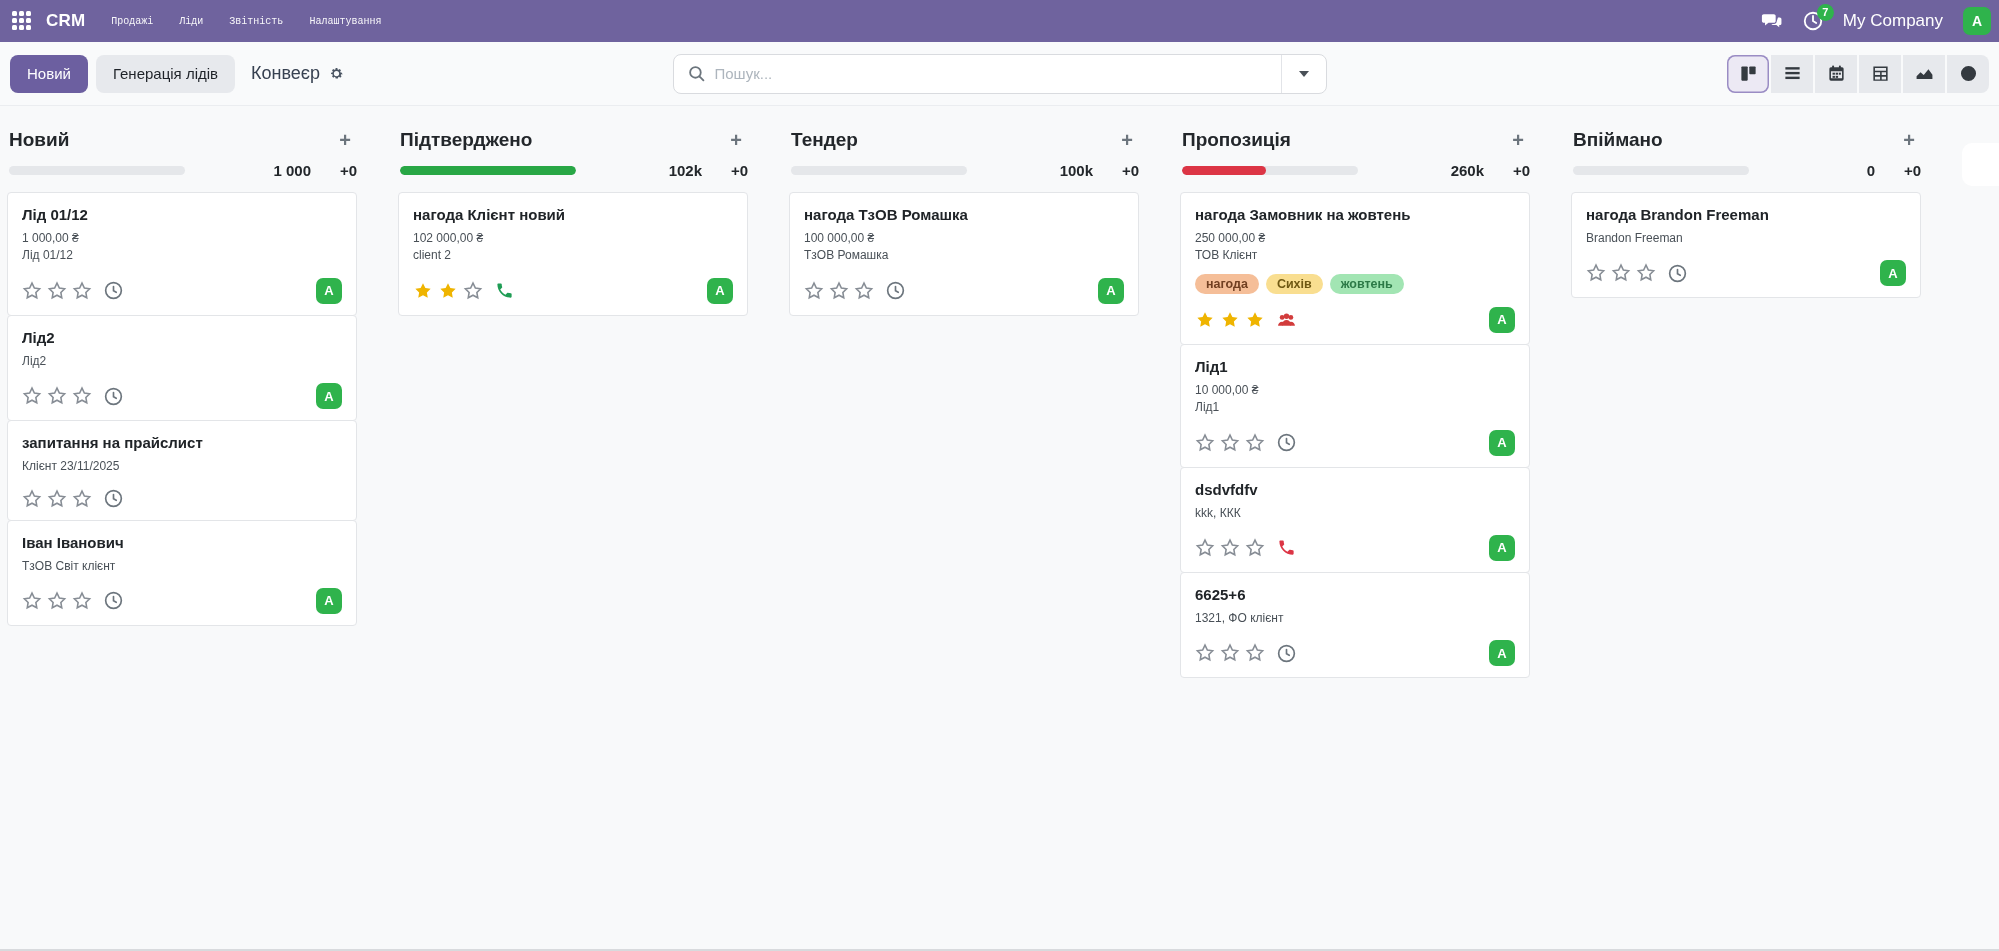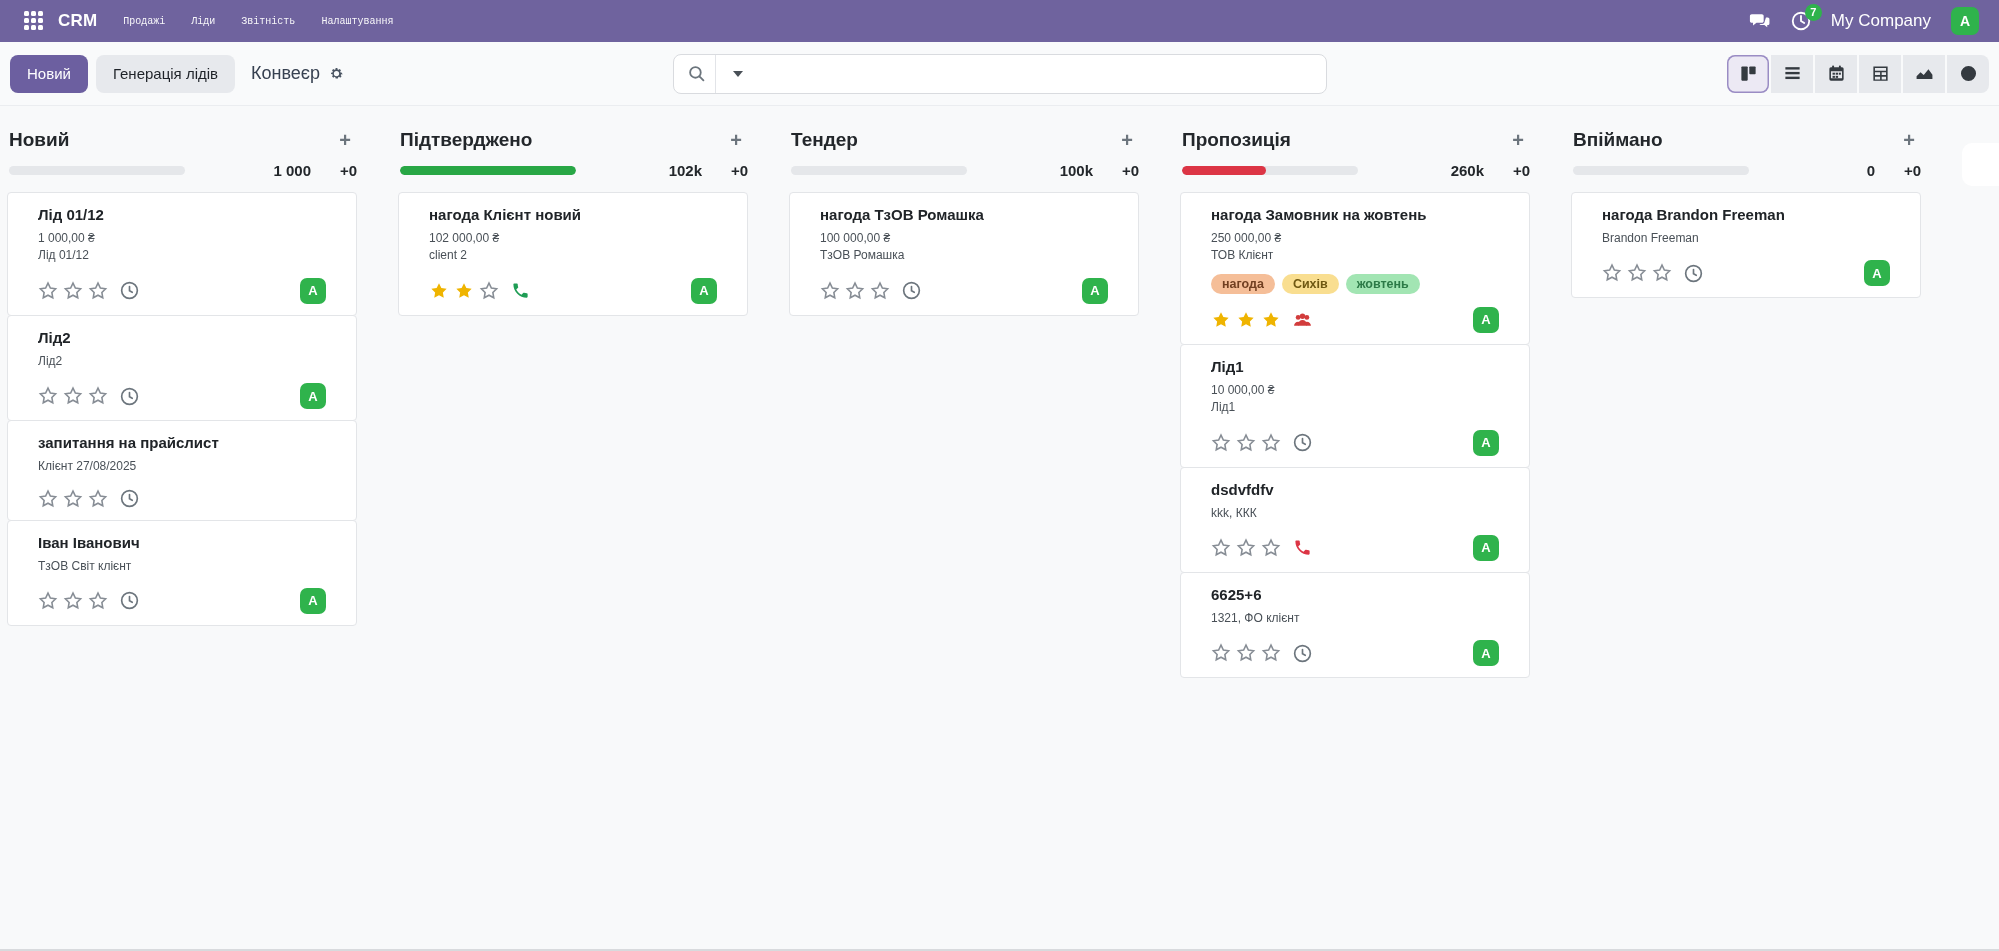--- a/index.html
+++ b/index.html
@@ -1,20 +1,20 @@
 <!DOCTYPE html>
 <html><head>
 <meta charset="utf-8">
 <style>
   * { margin:0; padding:0; box-sizing:border-box; }
   html,body { width:1999px; height:951px; overflow:hidden; }
   body { font-family:"Liberation Sans", sans-serif; background:#f8f9fa; position:relative; color:#212529; }
 
   
-  .navbar { position:absolute; top:0; left:0; right:0; height:42px; background:#6F639E; display:flex; align-items:center; padding:0 20px; color:#fff; }
+  .navbar { position:absolute; top:0; left:0; right:0; height:42px; background:#6F639E; display:flex; align-items:center; padding:0 8px; color:#fff; }
   .apps-grid { width:20px; height:20px; display:grid; grid-template-columns:repeat(3,5px); grid-template-rows:repeat(3,5px); gap:2px; margin:0 14px 0 4px; cursor:pointer; }
   .apps-grid i { background:#fff; border-radius:1.5px; }
   .nav-app { font-size:17px; font-weight:700; margin-right:26px; letter-spacing:.2px; cursor:pointer; }
   .nav-item { font-size:10px; margin-right:26px; opacity:.95; cursor:pointer;font-family:Liberation Mono, monospace; }
   .nav-right { margin-left:auto; display:flex; align-items:center; gap:18px; }
   .tray-icon { width:23px; height:23px; position:relative; cursor:pointer; display:flex; align-items:center; justify-content:center; }
   .tray-icon svg { width:22px; height:22px; }
   .badge { position:absolute; top:-6px; right:-9px; min-width:17px; height:17px; border-radius:9px; background:#2FB34C; color:#fff; font-size:11px; font-weight:700; display:flex; align-items:center; justify-content:center; padding:0 4px; }
   .company { font-size:17px; margin-left:0; cursor:pointer; }
   .nav-avatar { width:28px; height:28px; border-radius:7px; background:#2FB34C; color:#fff; font-size:14px; font-weight:700; display:flex; align-items:center; justify-content:center; margin-left:2px; cursor:pointer; }
@@ -47,21 +47,21 @@
   .column { width:350px; flex:none; }
   .col-head { display:flex; align-items:center; justify-content:space-between; padding:0 3px 0 2px; }
   .col-title { font-size:19px; font-weight:600; color:#23272b; }
   .col-plus { font-size:20px; font-weight:600; color:#6c757d; cursor:pointer; line-height:1; padding:0 3px; }
   .col-stats { display:flex; align-items:center; margin:11px 0 14px; padding-left:2px; }
   .pbar { width:176px; height:9px; border-radius:5px; background:#e5e7ea; overflow:hidden; cursor:pointer; }
   .pbar i { display:block; height:100%; border-radius:5px; }
   .col-total { flex:1; text-align:right; font-size:15px; font-weight:700; color:#23272b; }
   .col-delta { width:46px; text-align:right; font-size:15px; font-weight:700; color:#23272b; }
 
-  .card { width:350px; background:#fff; border:1px solid #e3e5e8; border-radius:4px; padding:13px 30px 11px; margin-top:-1px; cursor:pointer; }
+  .card { width:350px; background:#fff; border:1px solid #e3e5e8; border-radius:4px; padding:13px 14px 11px; margin-top:-1px; cursor:pointer; }
   .card:first-of-type { margin-top:0; }
   .card-title { font-size:15px; font-weight:700; color:#202428; margin-bottom:7px; }
   .card-line { font-size:12px; color:#495057; line-height:1.45; }
   .tag-row { display:flex; gap:7px; margin:9px 0 2px; }
   .tag { border-radius:11px; padding:3px 11px; font-size:12.5px; font-weight:700; }
   .tag-peach { background:#F5BE98; color:#713F21; }
   .tag-yellow { background:#F9DE90; color:#6F5812; }
   .tag-green { background:#A2E5B3; color:#2C7A47; }
   .card-footer { display:flex; align-items:center; margin-top:13px; }
   .stars { display:flex; gap:5px; }
@@ -126,20 +126,21 @@
     <svg class="gear" viewBox="0 0 16 16">
         <path d="M8 5.2A2.8 2.8 0 1 0 8 10.8 2.8 2.8 0 0 0 8 5.2zm6.4 3.9l-1.5-.3a5 5 0 0 1-.4 1l.9 1.2-1.4 1.4-1.2-.9a5 5 0 0 1-1 .4l-.3 1.5H7.1l-.3-1.5a5 5 0 0 1-1-.4l-1.2.9-1.4-1.4.9-1.2a5 5 0 0 1-.4-1l-1.5-.3V7.1l1.5-.3a5 5 0 0 1 .4-1l-.9-1.2 1.4-1.4 1.2.9a5 5 0 0 1 1-.4l.3-1.5h1.8l.3 1.5a5 5 0 0 1 1 .4l1.2-.9 1.4 1.4-.9 1.2a5 5 0 0 1 .4 1l1.5.3z"></path>
       </svg>
   </div>
 
   <div class="search-wrap">
     <svg viewBox="0 0 16 16" fill="none" stroke-width="1.7">
         <circle cx="7" cy="7" r="5"></circle>
         <path d="M11 11l3.5 3.5" stroke-linecap="round"></path>
       </svg>
+    <input class="search-input" placeholder="Пошук..." style="">
     <div class="search-caret">
         <i></i>
       </div>
   </div>
 
   <div class="view-switcher">
     <div class="vs-btn active">
         <svg viewBox="0 0 24 24">
           <rect x="3" y="3" width="8" height="18" rx="1"></rect>
           <rect x="13" y="3" width="8" height="10" rx="1"></rect>
@@ -253,21 +254,21 @@
             <svg viewBox="0 0 16 16">
               <circle cx="8" cy="8" r="6.6" fill="none" stroke="currentColor" stroke-width="1.4"></circle>
               <path d="M8 4.6V8.2l2.3 1.3" fill="none" stroke="currentColor" stroke-width="1.4" stroke-linecap="round"></path>
             </svg>
           </span>
         <span class="card-avatar">A</span>
       </div>
     </div>
     <div class="card">
       <div class="card-title">запитання на прайслист</div>
-      <div class="card-line">Клієнт 27/08/2025</div>
+      <div class="card-line">Клієнт 23/11/2025</div>
       <div class="card-footer">
         <div class="stars">
           <span class="star empty">
               <svg viewBox="0 0 16 16">
                 <path d="M8 1.7l1.9 3.9 4.2.6-3 3 .7 4.2L8 11.4l-3.8 2 .7-4.2-3-3 4.2-.6z"></path>
               </svg>
             </span>
           <span class="star empty">
               <svg viewBox="0 0 16 16">
                 <path d="M8 1.7l1.9 3.9 4.2.6-3 3 .7 4.2L8 11.4l-3.8 2 .7-4.2-3-3 4.2-.6z"></path>

